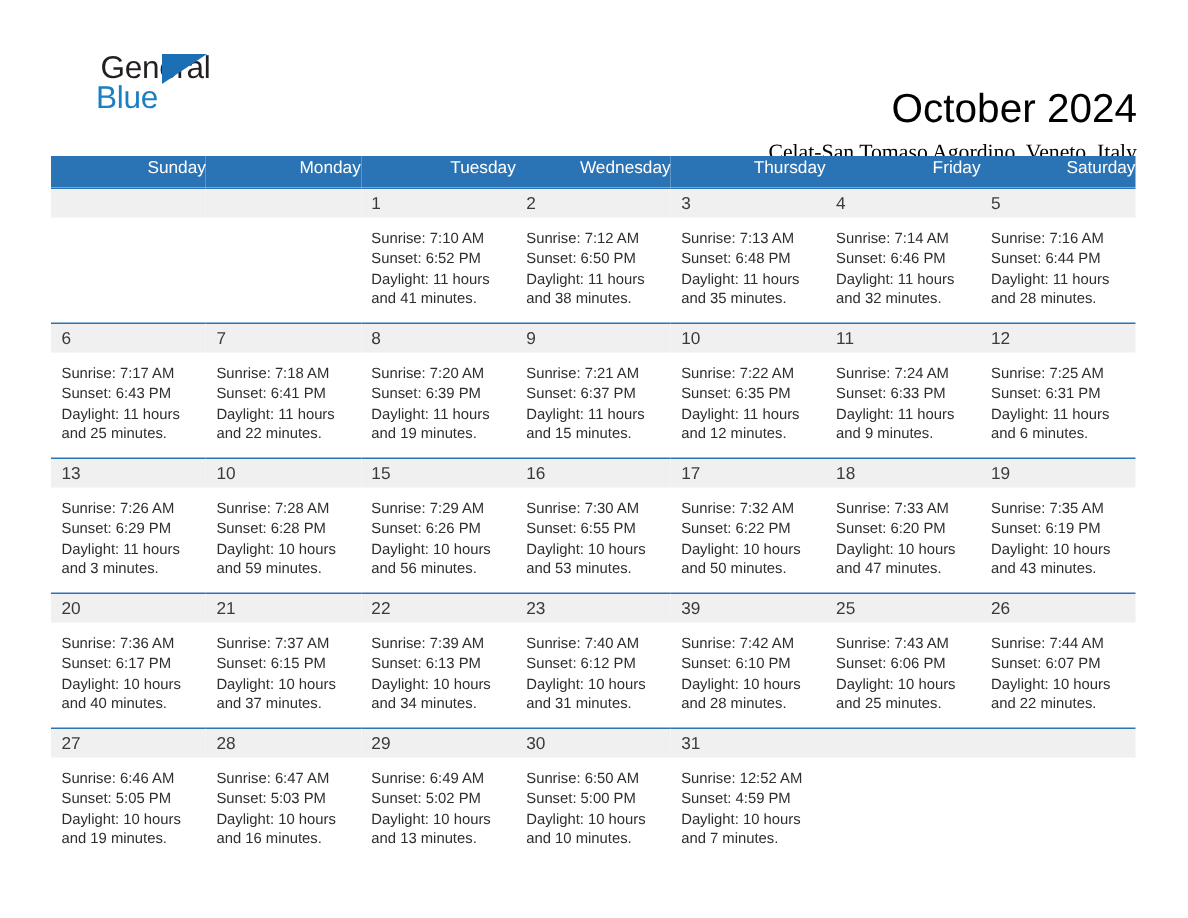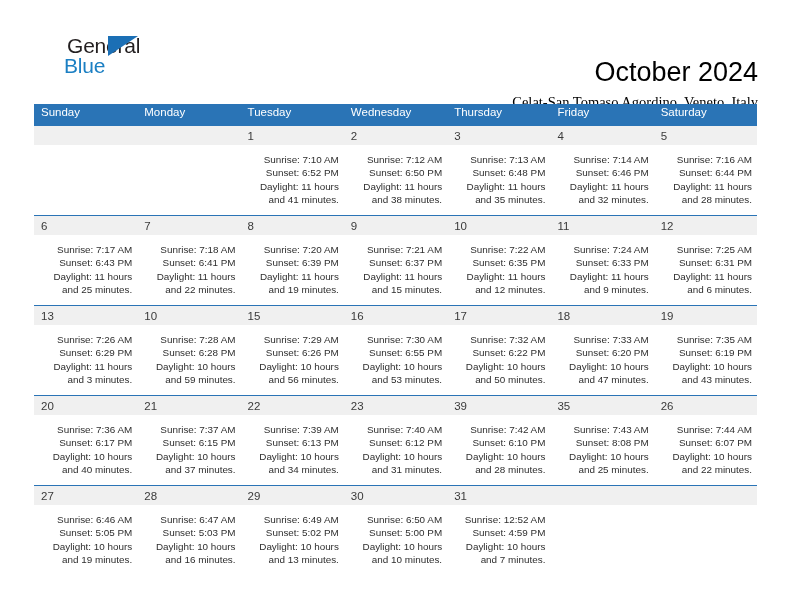--- a/index.html
+++ b/index.html
@@ -93,21 +93,21 @@
     top: 104px;
     width: 723px;
     border-collapse: collapse;
     table-layout: fixed;
   }
   .calendar th {
     background: #2a74b6;
     color: #ffffff;
     font-size: 11.5px;
     font-weight: normal;
-    text-align: left;
+    text-align: right;
     padding: 1px 0 5px 7px;
     height: 21px;
     border: none;
   }
   .calendar td {
     width: 103.28px;
     vertical-align: top;
     padding: 0;
     border: none;
     border-top: 1.3px solid #2a74b6;
@@ -125,21 +125,20 @@
     padding: 2px 0 0 7px;
     font-size: 11.5px;
     color: #3a3a3a;
     line-height: 17px;
   }
   .cell-body {
     padding: 8px 5px 0 7px;
     font-size: 9.9px;
     line-height: 13.6px;
     color: #2e2e2e;
-    text-align: right;
   }
   .cell-body div { white-space: nowrap; }
   .cell-empty .daynum-band { background: #f0f0f0; }
 </style>
 </head>
 <body>
 
 <div class="page">
 
   <div class="header">
@@ -448,24 +447,24 @@
               <div class="cell-body">
                 <div>Sunrise: 7:42 AM</div>
                 <div>Sunset: 6:10 PM</div>
                 <div>Daylight: 10 hours</div>
                 <div>and 28 minutes.</div>
               </div>
             </div>
           </td>
           <td>
             <div class="cell-inner">
-              <div class="daynum-band">35</div>
+              <div class="daynum-band">25</div>
               <div class="cell-body">
                 <div>Sunrise: 7:43 AM</div>
-                <div>Sunset: 8:08 PM</div>
+                <div>Sunset: 6:06 PM</div>
                 <div>Daylight: 10 hours</div>
                 <div>and 25 minutes.</div>
               </div>
             </div>
           </td>
           <td>
             <div class="cell-inner">
               <div class="daynum-band">26</div>
               <div class="cell-body">
                 <div>Sunrise: 7:44 AM</div>

